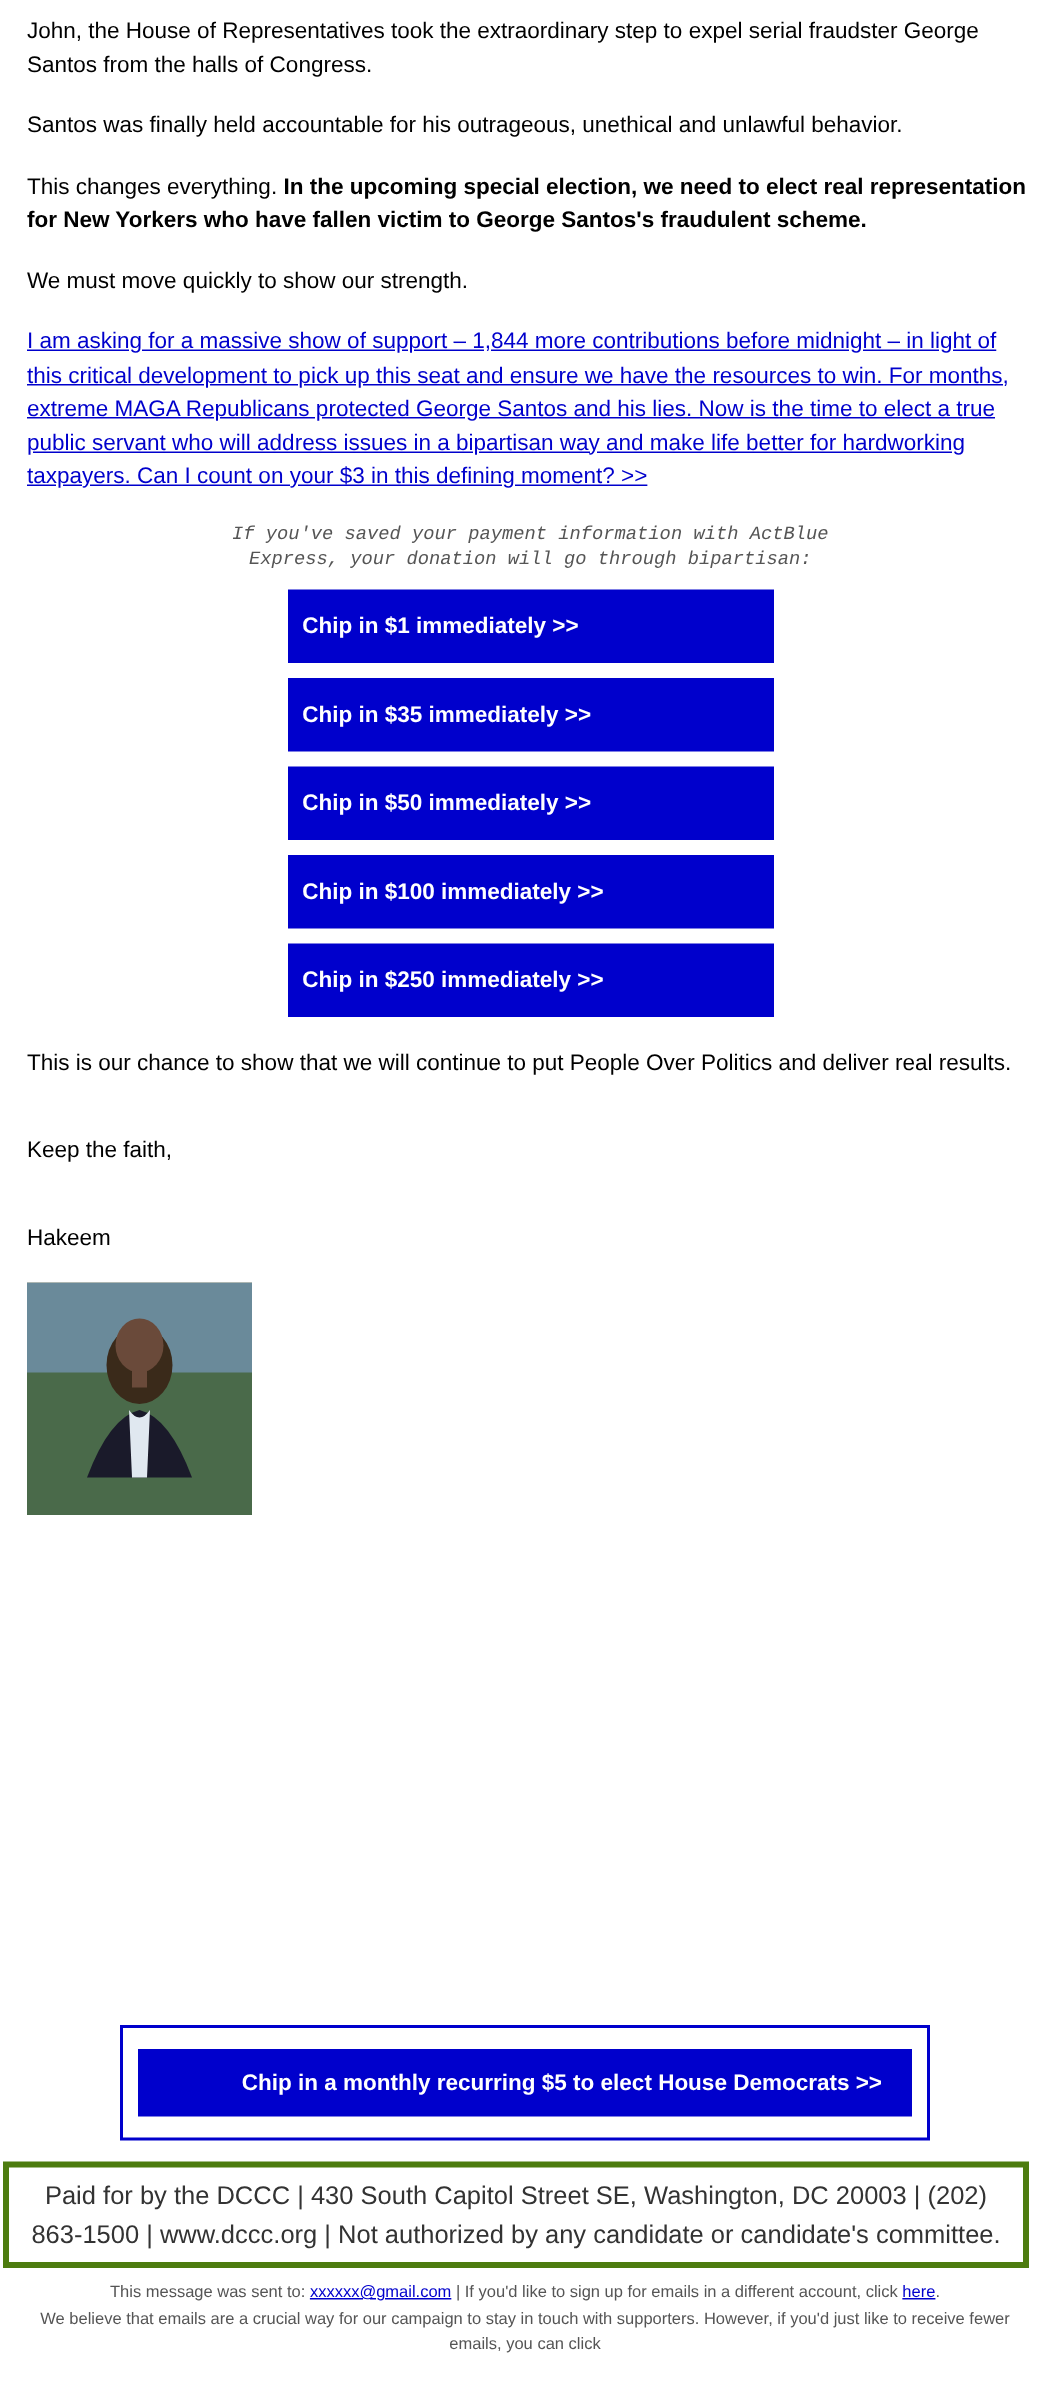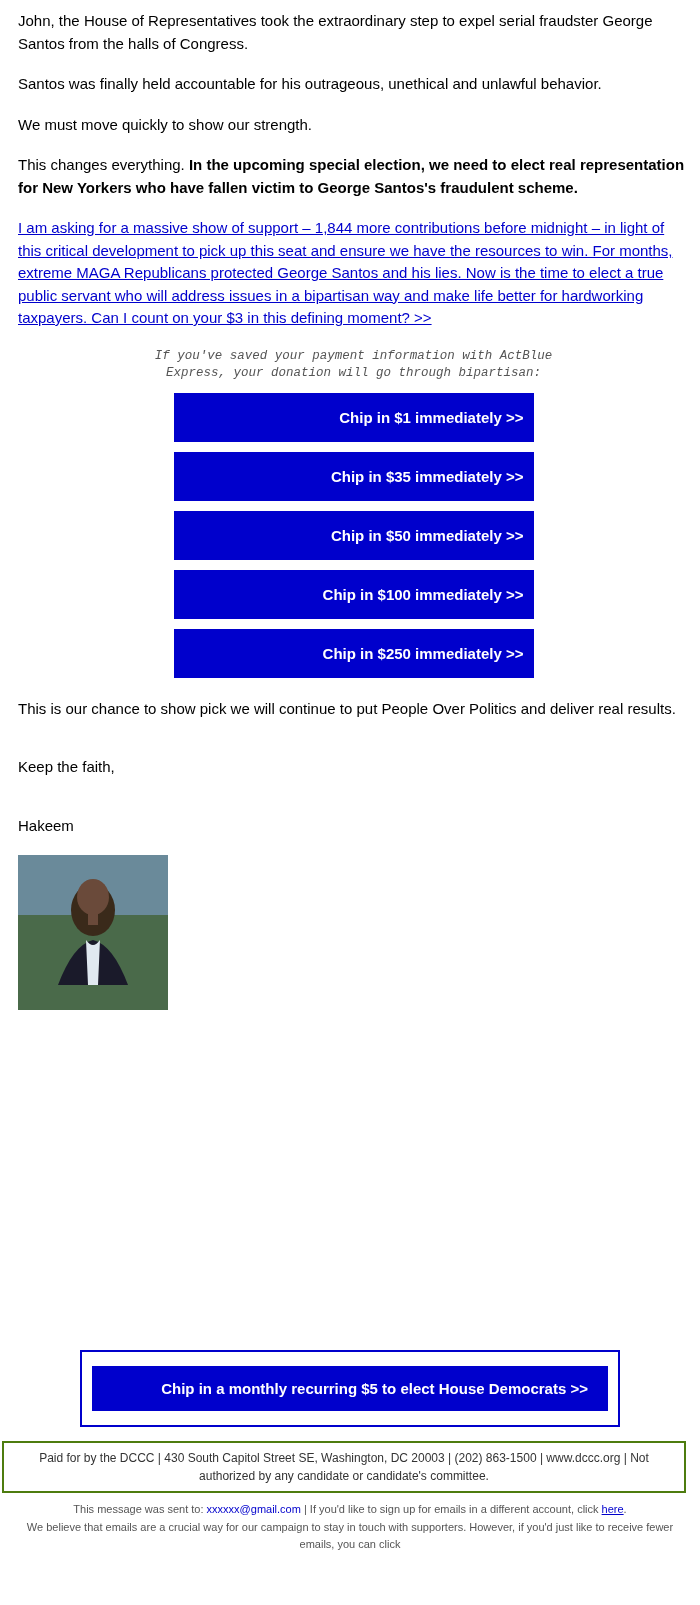--- a/index.html
+++ b/index.html
@@ -33,29 +33,29 @@
       font-size: 12.5px;
       color: #555;
       margin-bottom: 10px;
       font-style: italic;
       line-height: 1.4;
       font-family: Liberation Mono, monospace;
     }
     .donate-btn {
       display: block;
       margin: 0 auto 10px auto;
-      width: 360px;
+      width: 324px;
       background: #0000cc;
       color: #fff;
       font-size: 15px;
       font-weight: bold;
       padding: 16px 10px;
       border: none;
       cursor: pointer;
-      text-align: right;
+      text-align: left;
     }
     .signature-section {
       margin-top: 10px;
     }
     .photo-section {
       margin: 16px 0 20px 0;
     }
     .photo-placeholder {
       width: 150px;
       height: 155px;
@@ -82,75 +82,76 @@
       color: #fff;
       font-size: 15px;
       font-weight: bold;
       border: none;
       padding: 14px 20px;
       cursor: pointer;
       width: 100%;
       text-align: right;
     }
     .footer-paid {
-      border: 2px solid #4d7c0f;
+      border: 4px solid #4d7c0f;
       margin: 14px 14px 0 2px;
       padding: 6px 8px;
-      font-size: 12px;
+      font-size: 17px;
       color: #333;
       text-align: center;
       line-height: 1.5;
     }
     .footer-small {
       font-size: 11px;
       color: #555;
       text-align: center;
       margin: 8px 14px 0 14px;
       line-height: 1.6;
     }
     .footer-small a, .footer-small .link {
       color: #0000cc;
+      text-decoration: underline;
     }
     .spacer {
       height: 18px;
     }
   </style>
 </head>
 <body>
 
 <div class="main-content">
   <p>John, the House of Representatives took the extraordinary step to expel serial fraudster George Santos from the halls of Congress.</p>
 
   <p>Santos was finally held accountable for his outrageous, unethical and unlawful behavior.</p>
 
-  <p>We must move quickly to show our strength.</p>
-
   <p>
     <span>This changes everything. </span><span class="bold-italic">In the upcoming special election, we need to elect real representation for New Yorkers who have fallen victim to George Santos's fraudulent scheme.</span>
   </p>
+
+  <p>We must move quickly to show our strength.</p>
 
   <p>
     <a href="#" class="link-blue">I am asking for a massive show of support – 1,844 more contributions before midnight – in light of this critical development to pick up this seat and ensure we have the resources to win. For months, extreme MAGA Republicans protected George Santos and his lies. Now is the time to elect a true public servant who will address issues in a bipartisan way and make life better for hardworking taxpayers. Can I count on your $3 in this defining moment? &gt;&gt;</a>
   </p>
 
   <div class="donation-section">
     <div class="actblue-note">
       <span>If you've saved your payment information with ActBlue</span><br>
       <span>Express, your donation will go through bipartisan:</span>
     </div>
 
     <button class="donate-btn">Chip in $1 immediately &gt;&gt;</button>
     <button class="donate-btn">Chip in $35 immediately &gt;&gt;</button>
     <button class="donate-btn">Chip in $50 immediately &gt;&gt;</button>
     <button class="donate-btn">Chip in $100 immediately &gt;&gt;</button>
     <button class="donate-btn">Chip in $250 immediately &gt;&gt;</button>
   </div>
 
   <div class="signature-section">
-    <p>This is our chance to show pick we will continue to put People Over Politics and deliver real results.</p>
+    <p>This is our chance to show that we will continue to put People Over Politics and deliver real results.</p>
     <div class="spacer"></div>
     <p>Keep the faith,</p>
     <div class="spacer"></div>
     <p>Hakeem</p>
   </div>
 
   <div class="photo-section">
     <div class="photo-placeholder">
 
       <svg viewBox="0 0 150 155" xmlns="http://www.w3.org/2000/svg">

